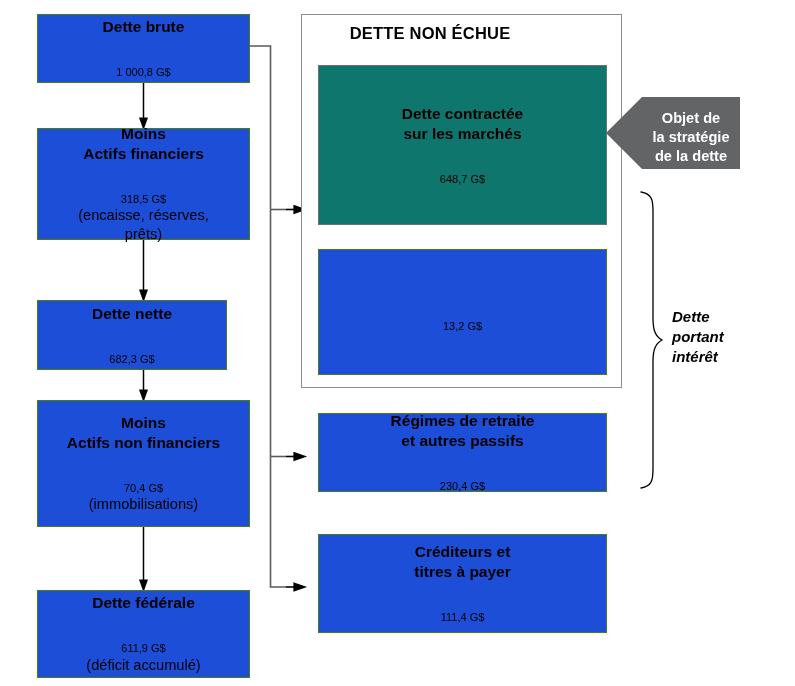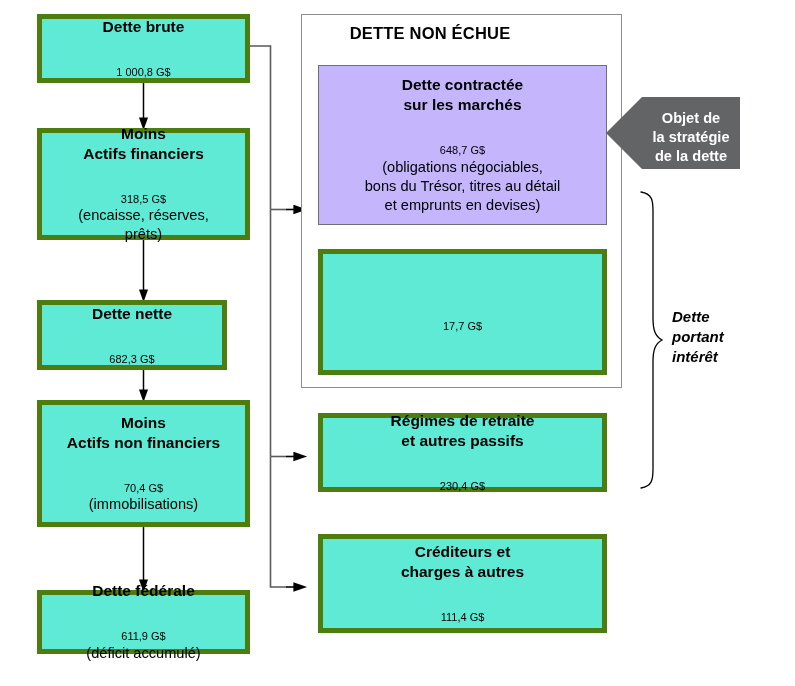--- a/index.html
+++ b/index.html
@@ -16,22 +16,22 @@
     width: 795px;
     height: 686px;
     background: #ffffff;
     overflow: hidden;
   }
 
   
   .box {
     position: absolute;
     box-sizing: border-box;
-    border: 5px solid #4d7c0f;
-    background: #5eead4;
+    border: 1px solid #4d7c0f;
+    background: #1d4ed8;
     display: flex;
     flex-direction: column;
     align-items: center;
     justify-content: center;
     text-align: center;
     color: #000000;
     font-size: 15.5px;
     line-height: 1.30;
   }
   .box .ttl {
@@ -48,21 +48,21 @@
   }
   .box .note {
     font-weight: normal;
     font-size: 14.6px;
     line-height: 1.30;
     white-space: pre-line;
   }
 
   
   .box.shaded {
-    background: #c4b5fd;
+    background: #0f766e;
     border: 1px solid #6f7072;
   }
 
   
   .container-box {
     position: absolute;
     box-sizing: border-box;
     border: 1px solid #8d8d8d;
     background: #ffffff;
   }
@@ -173,51 +173,48 @@
     <div class="amt">682,3 G$</div>
   </div>
 
   <div class="box" style="left:37px; top:400px; width:213px; height:127px;">
     <div class="ttl">Moins
 Actifs non financiers</div>
     <div class="amt">70,4 G$</div>
     <div class="note">(immobilisations)</div>
   </div>
 
-  <div class="box" style="left:37px; top:590px; width:213px; height:64px;">
+  <div class="box" style="left:37px; top:590px; width:213px; height:88px;">
     <div class="ttl">Dette fédérale</div>
     <div class="amt">611,9 G$</div>
     <div class="note">(déficit accumulé)</div>
   </div>
 
   <div class="container-box" style="left:301px; top:14px; width:321px; height:374px;"></div>
   <div class="container-title" style="left:301px; width:258px; top:24px;">DETTE NON ÉCHUE</div>
 
   <div class="box shaded" style="left:318px; top:65px; width:289px; height:160px;">
     <div class="ttl">Dette contractée
 sur les marchés</div>
     <div class="amt">648,7 G$</div>
-    <div class="note">(obligations négociables,
-bons du Trésor, titres au détail
-et emprunts en devises)</div>
   </div>
 
   <div class="box" style="left:318px; top:249px; width:289px; height:126px;">
-    <div class="amt">17,7 G$</div>
+    <div class="amt">13,2 G$</div>
   </div>
 
   <div class="box" style="left:318px; top:413px; width:289px; height:79px;">
     <div class="ttl">Régimes de retraite
 et autres passifs</div>
     <div class="amt">230,4 G$</div>
   </div>
 
   <div class="box" style="left:318px; top:534px; width:289px; height:99px;">
     <div class="ttl">Créditeurs et
-charges à autres</div>
+titres à payer</div>
     <div class="amt">111,4 G$</div>
   </div>
 
   <svg class="lines" viewBox="0 0 795 686">
     <path d="M606,133 L642,97 L740,97 L740,169 L642,169 z" fill="#636466"></path>
   </svg>
   <div class="callout" style="left:642px; top:97px; width:98px; height:81px; padding-left:0;">Objet de
 la stratégie
 de la dette</div>
 

